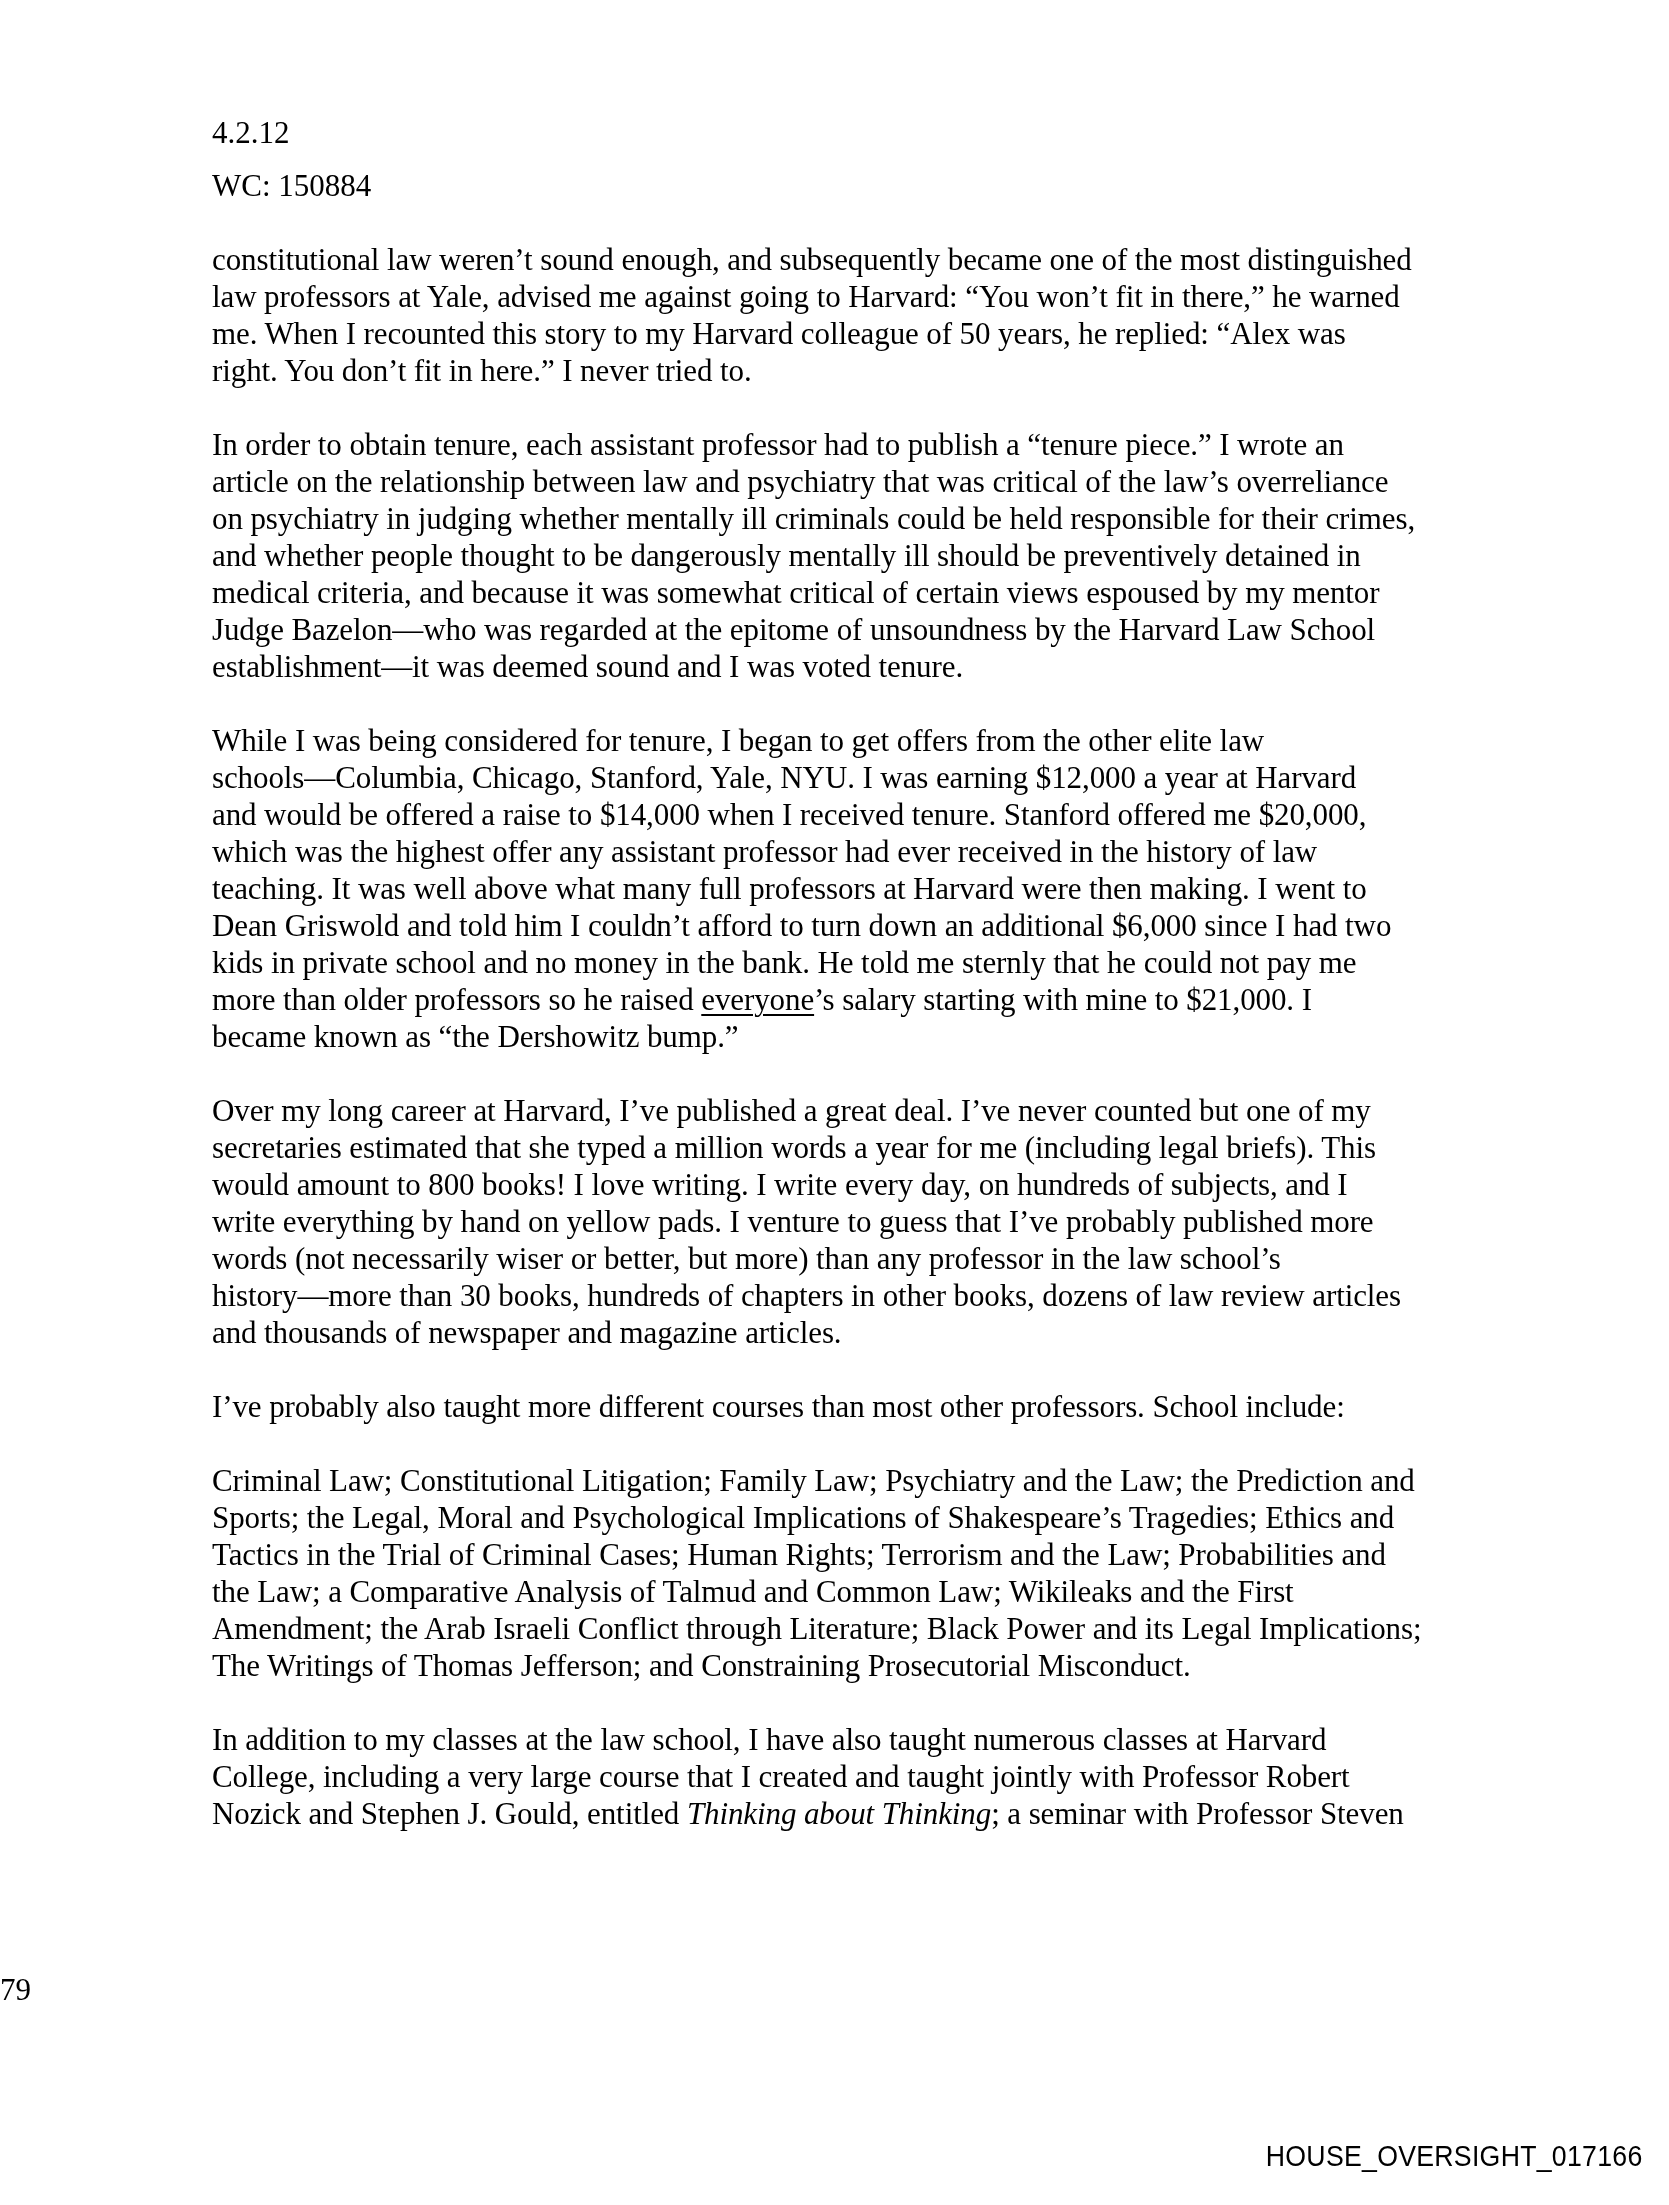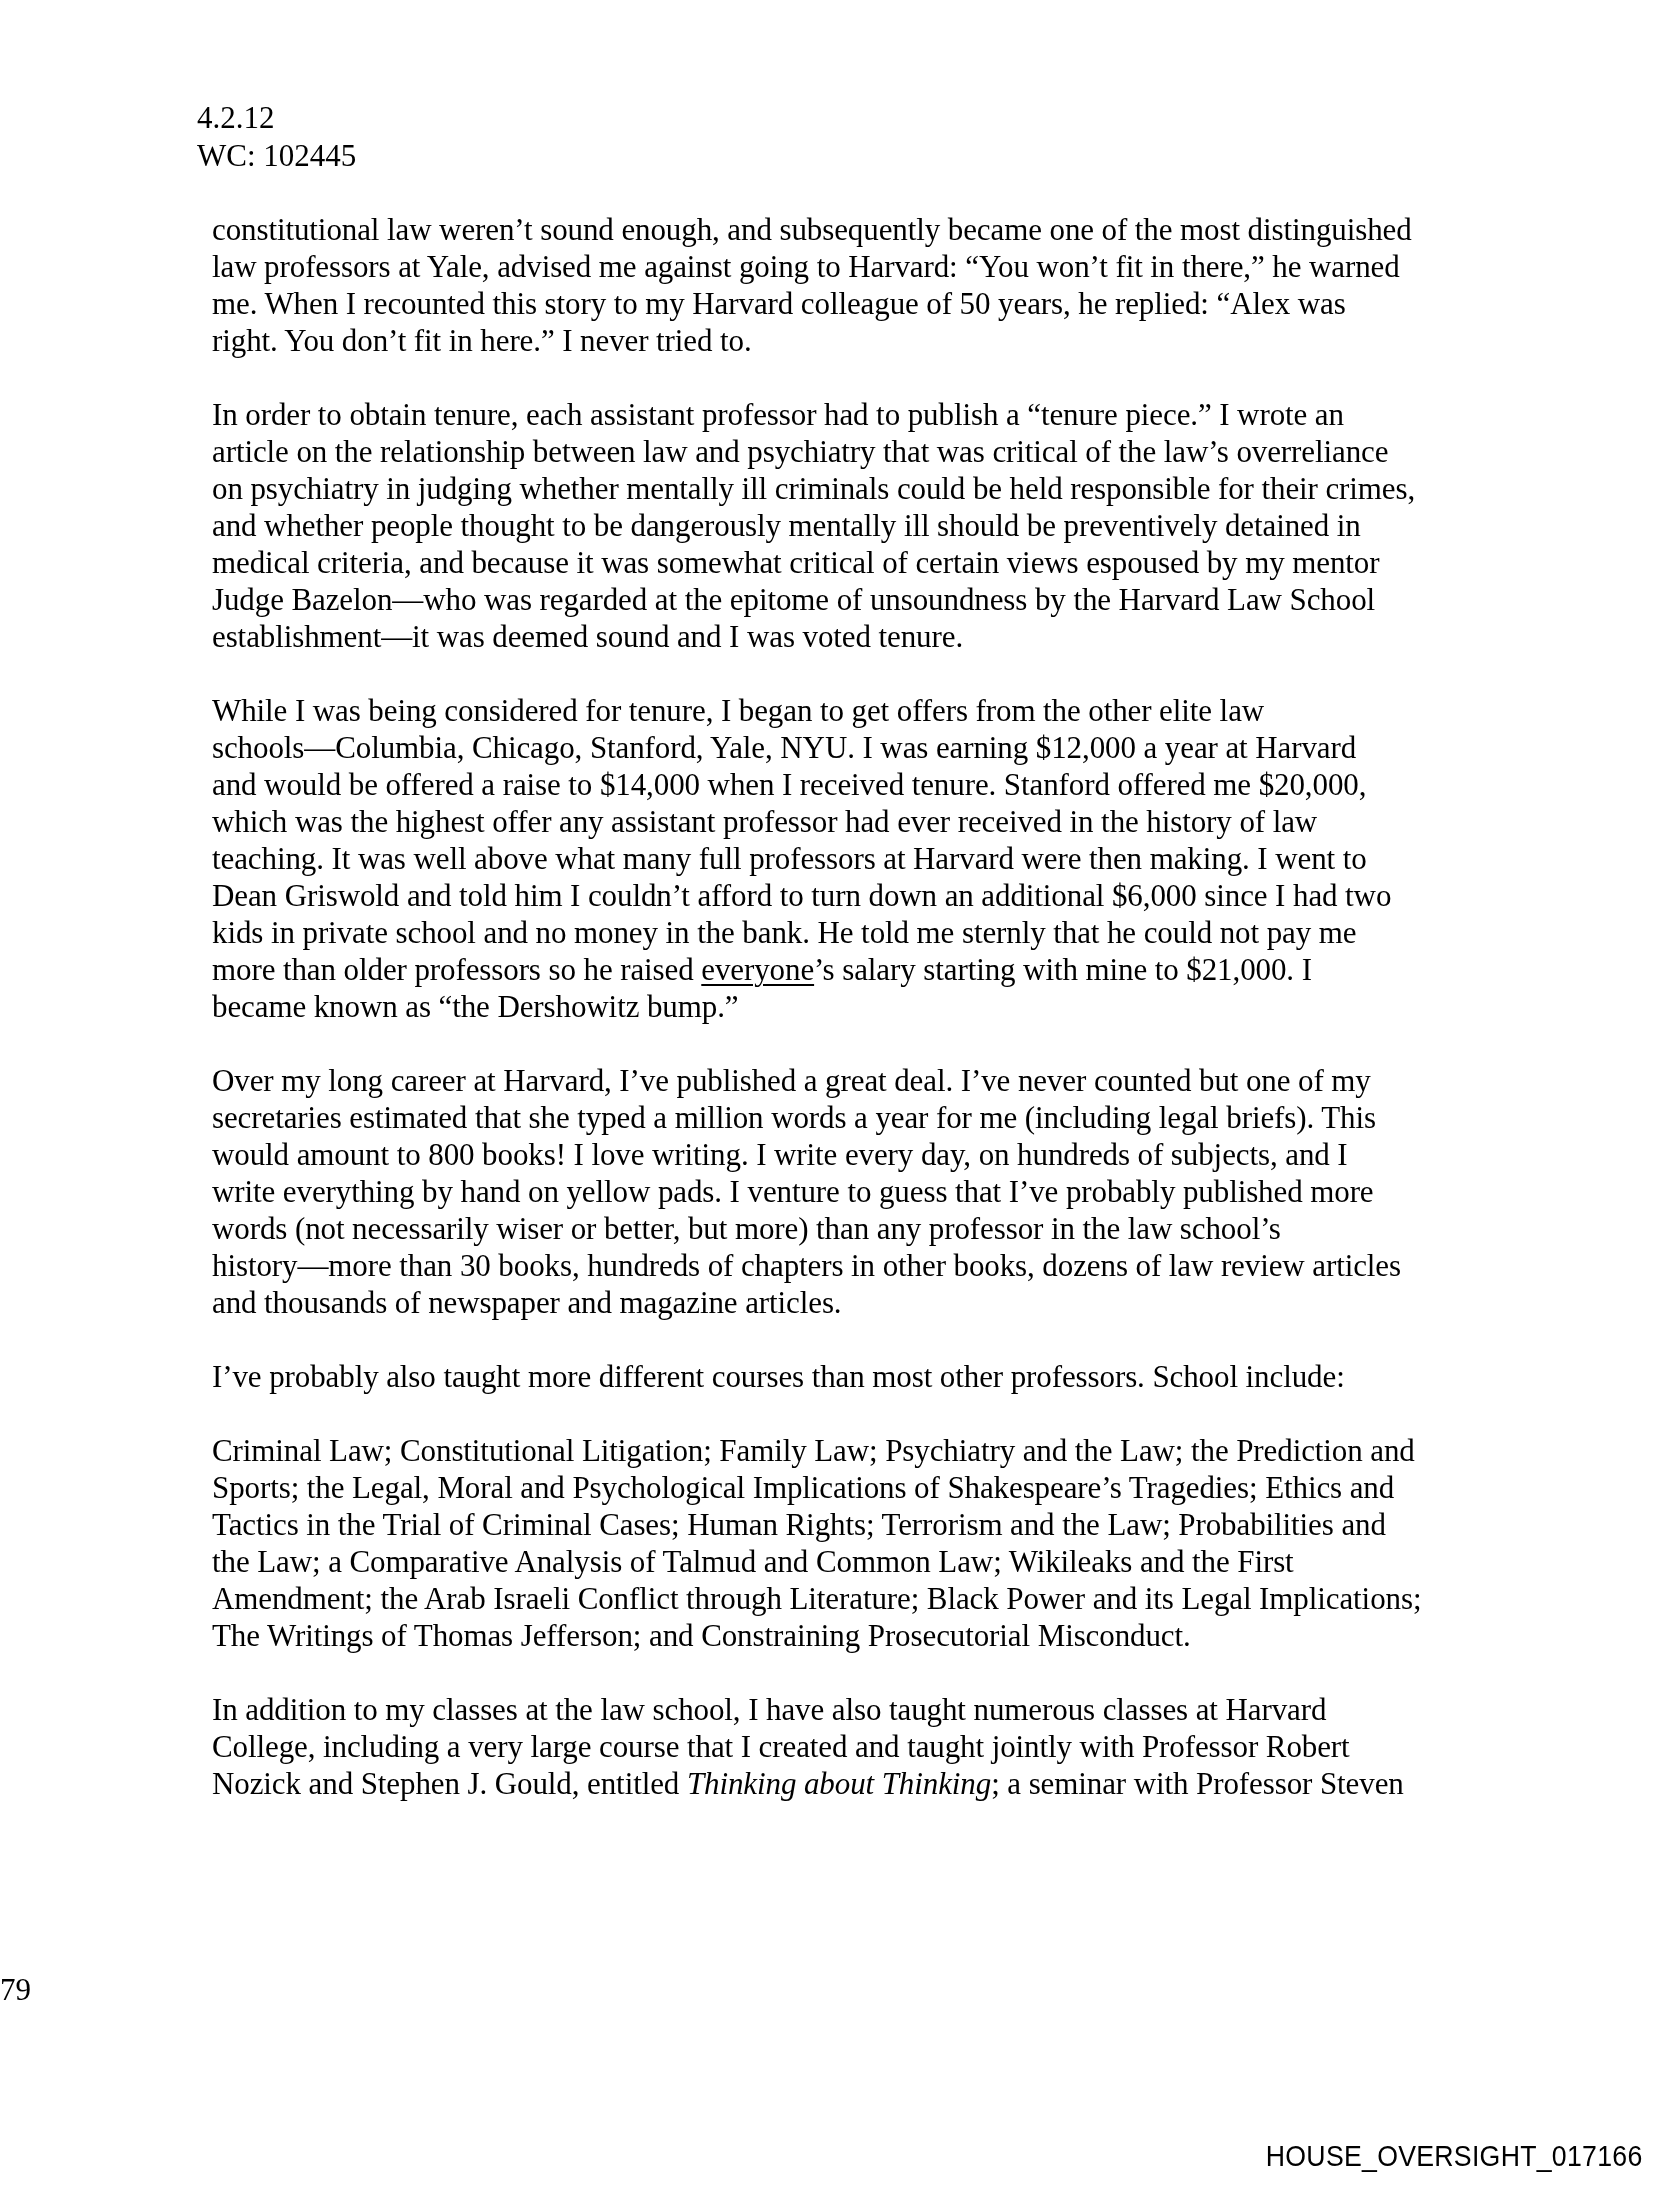--- a/index.html
+++ b/index.html
@@ -17,21 +17,21 @@
     }
     .page {
       position: absolute;
       left: 196px;
       top: 98px;
       width: 1283px;
     }
     .header-line {
       font-size: 31px;
       line-height: 37px;
-      margin: 1px;
+      margin: 16px;
     }
     .header {
       margin-bottom: 37px;
     }
     .para {
       font-size: 31px;
       line-height: 37px;
       margin: 0 0 37px 16px;
       letter-spacing: -0.1px;
     }
@@ -66,21 +66,21 @@
       letter-spacing: 0.3px;
     }
   </style>
 </head>
 <body>
 
 <div class="page">
 
   <div class="header">
     <div class="header-line">4.2.12</div>
-    <div class="header-line">WC:  102445</div>
+    <div class="header-line">WC:  150884</div>
   </div>
 
   <p class="para">
     <span class="line">constitutional law weren’t sound enough, and subsequently became one of the most distinguished</span>
     <span class="line">law professors at Yale, advised me against going to Harvard:  “You won’t fit in there,” he warned</span>
     <span class="line">me.  When I recounted this story to my Harvard colleague of 50 years, he replied:  “Alex was</span>
     <span class="line">right.  You don’t fit in here.”  I never tried to.</span>
   </p>
 
   <p class="para">

